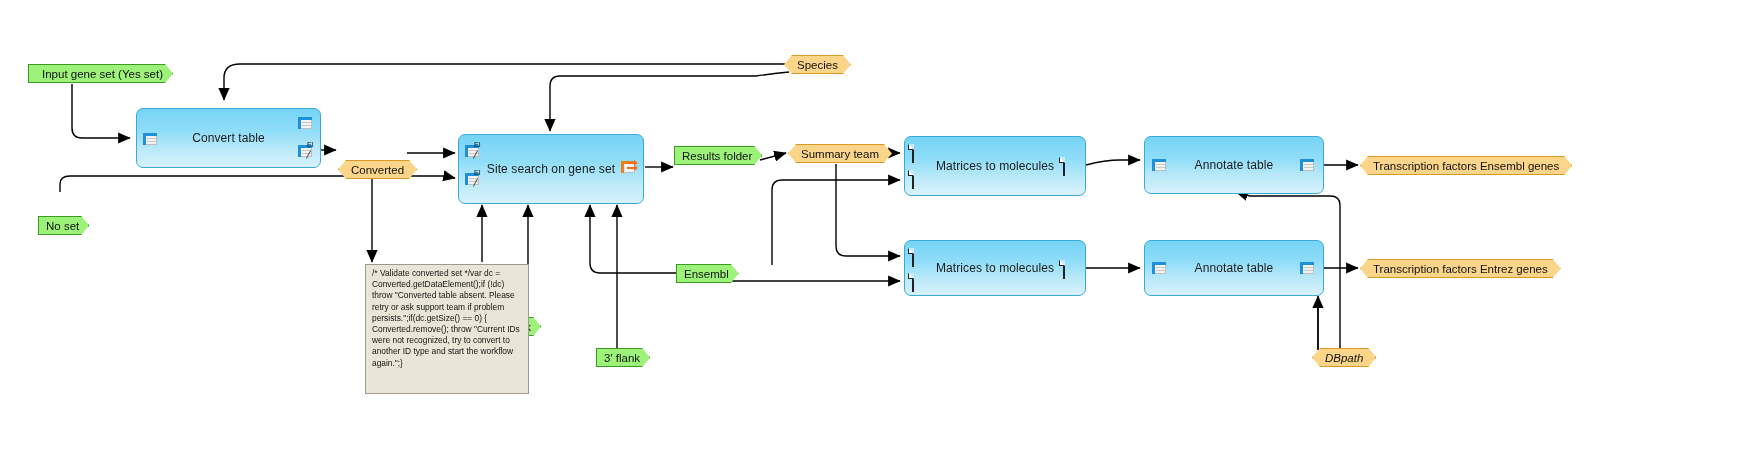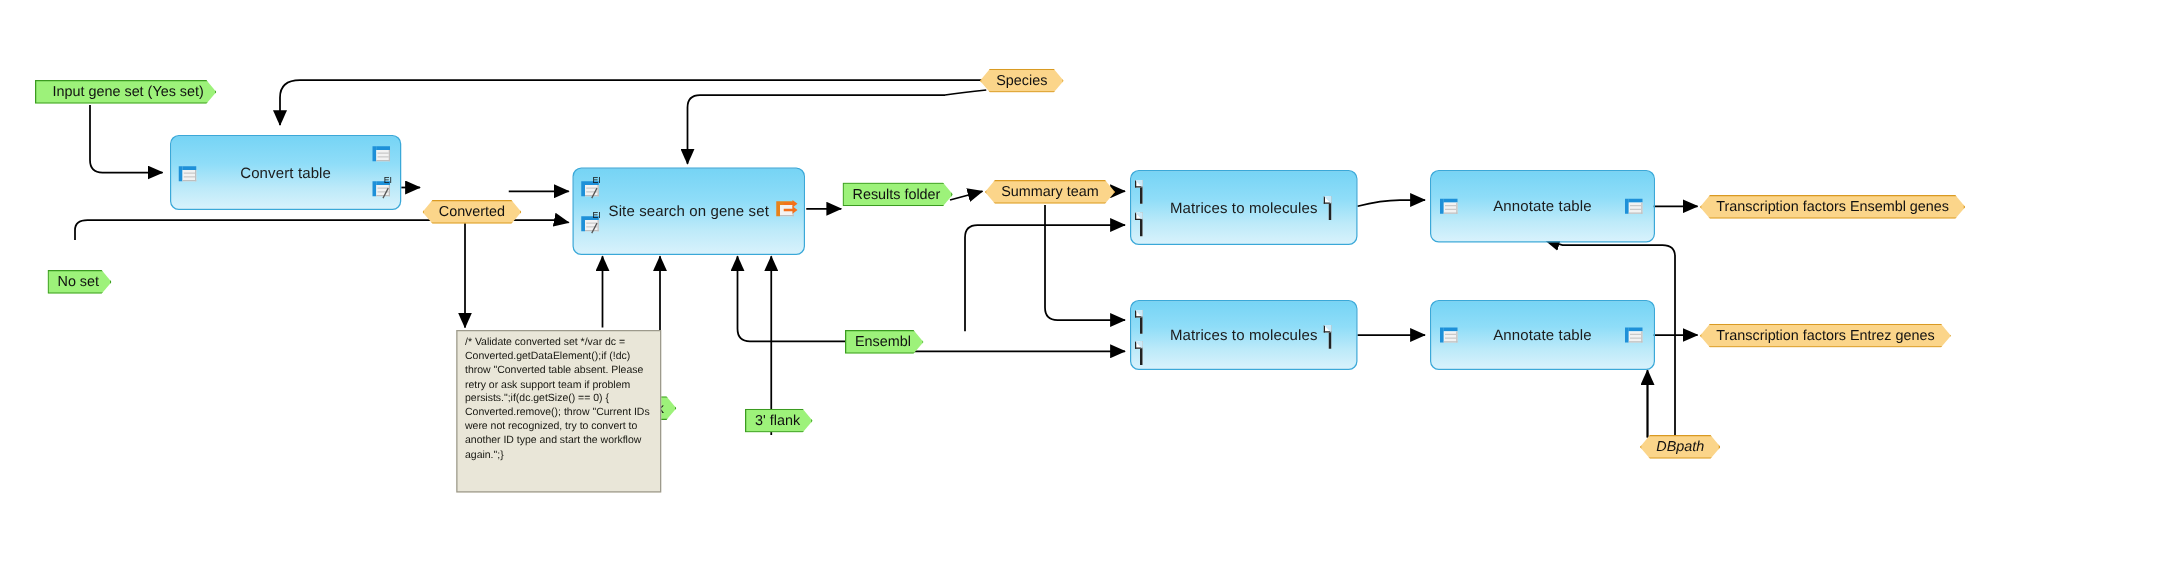--- a/index.html
+++ b/index.html
@@ -195,21 +195,21 @@
       <span class="tbl"><i class="bar"></i><i class="hdr"></i><i class="body"></i><i class="l1"></i><i class="l2"></i></span>
     </span>
   </div>
 
   <div class="chip green" style="left:28px;top:64px;padding-left:13px;">Input gene set (Yes set)</div>
 
   <div class="chip green" style="left:38px;top:191px;margin-top:25px;">No set</div>
 
   <div class="chip green" style="left:487px;top:317px;">5' flank</div>
 
-  <div class="chip green" style="left:596px;top:327px;">3' flank</div>
+  <div class="chip green" style="left:596px;top:348px;">3' flank</div>
 
   <div class="chip green" style="left:674px;top:146px;">Results folder</div>
 
   <div class="chip green" style="left:676px;top:264px;">Ensembl</div>
 
   <div class="chip orange" style="left:338px;top:160px;">Converted</div>
 
   <div class="chip orange" style="left:784px;top:55px;">Species</div>
 
   <div class="chip orange" style="left:788px;top:144px;">Summary team</div>

